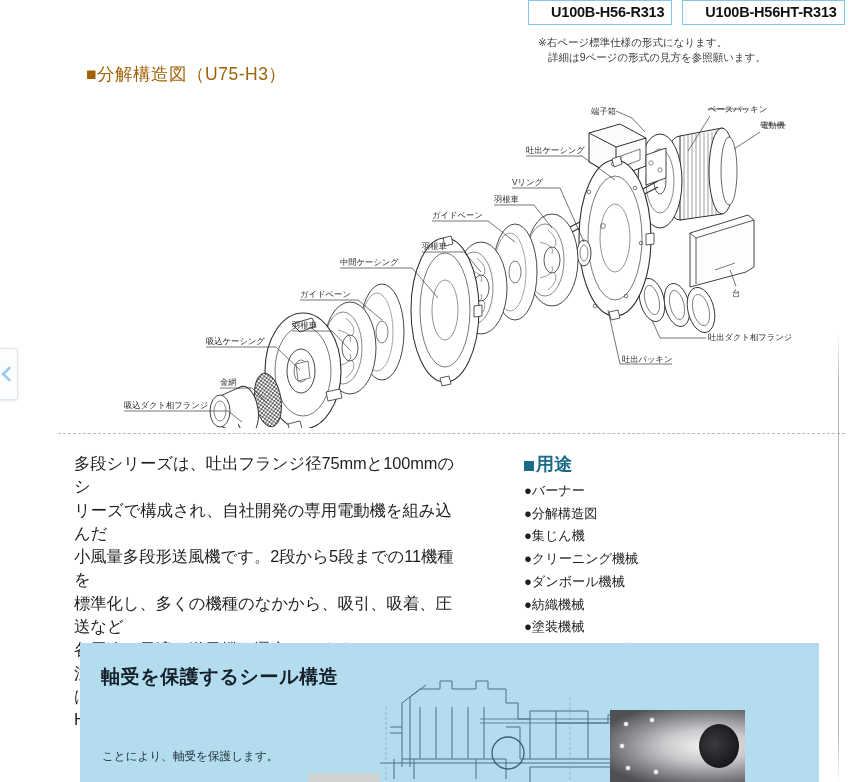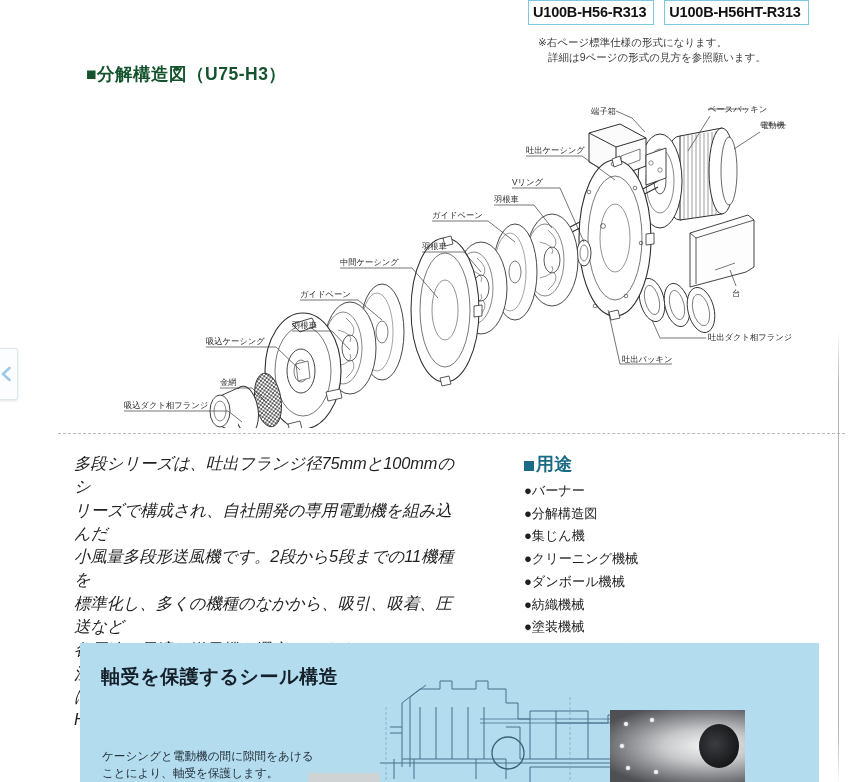--- a/index.html
+++ b/index.html
@@ -52,21 +52,21 @@
     position: absolute;
     left: 528px;
     top: 0px;
     display: flex;
     gap: 10px;
     align-items: flex-start;
   }
   .model-box {
     border: 1.6px solid #7ec8e3;
     background: #ffffff;
-    padding: 2px 7px 3px 4px;
+    padding: 2px 7px 3px 22px;
     font-size: 14.5px;
     font-weight: bold;
     letter-spacing: -0.2px;
     color: #111;
     line-height: 1.25;
     white-space: nowrap;
     font-family: "Liberation Sans", "DejaVu Sans", sans-serif;
   }
   .model-note {
     position: absolute;
@@ -79,22 +79,22 @@
     margin-top: 12px;
   }
   .model-note .l2 { padding-left: 10px; display:block; }
 
   
   .section-heading {
     position: absolute;
     left: 86px;
     top: 62px;
     font-size: 17.5px;
-    font-weight: bold;
-    color: #14532d;
+    font-weight: normal;
+    color: #a16207;
     letter-spacing: 0.5px;
   }
 
   
   .diagram {
     position: absolute;
     left: 60px;
     top: 48px;
     width: 760px;
     height: 380px;
@@ -115,21 +115,21 @@
   .body-copy {
     position: absolute;
     left: 74px;
     top: 452px;
     width: 394px;
     font-size: 16.4px;
     line-height: 1.42;
     color: #1f1f1f;
     letter-spacing: -0.1px;
   }
-  .body-copy p { margin: 0; font-style: italic; }
+  .body-copy p { margin: 0; }
 
   
   .usage {
     position: absolute;
     left: 524px;
     top: 452px;
     width: 220px;
   }
   .usage-title {
     font-size: 18px;
@@ -519,21 +519,20 @@
     <li>●ダンボール機械</li>
     <li>●紡織機械</li>
     <li>●塗装機械</li>
     <li>●圧送、吸引、吸着用</li>
   </ul>
 </div>
 
 <div class="feature-panel">
   <div class="feature-title">軸受を保護するシール構造</div>
   <div class="feature-desc">
-    <div>ケーシングと電動機の間に隙間をあける</div>
     <div>ことにより、軸受を保護します。</div>
   </div>
   <div class="feature-chip"></div>
 
   <div class="feature-drawing">
     <svg width="320" height="120" viewBox="0 0 320 120">
       <g fill="none" stroke="#4a6f8a" stroke-width="1">
         <path d="M22 36 L22 100 M30 30 L30 100"></path>
         <path d="M22 36 L40 22 L60 22 L60 14 L72 14 L72 22 L96 22 L96 14 L108 14 L108 22 L126 22 L126 36"></path>
         <path d="M30 30 L46 18"></path>

